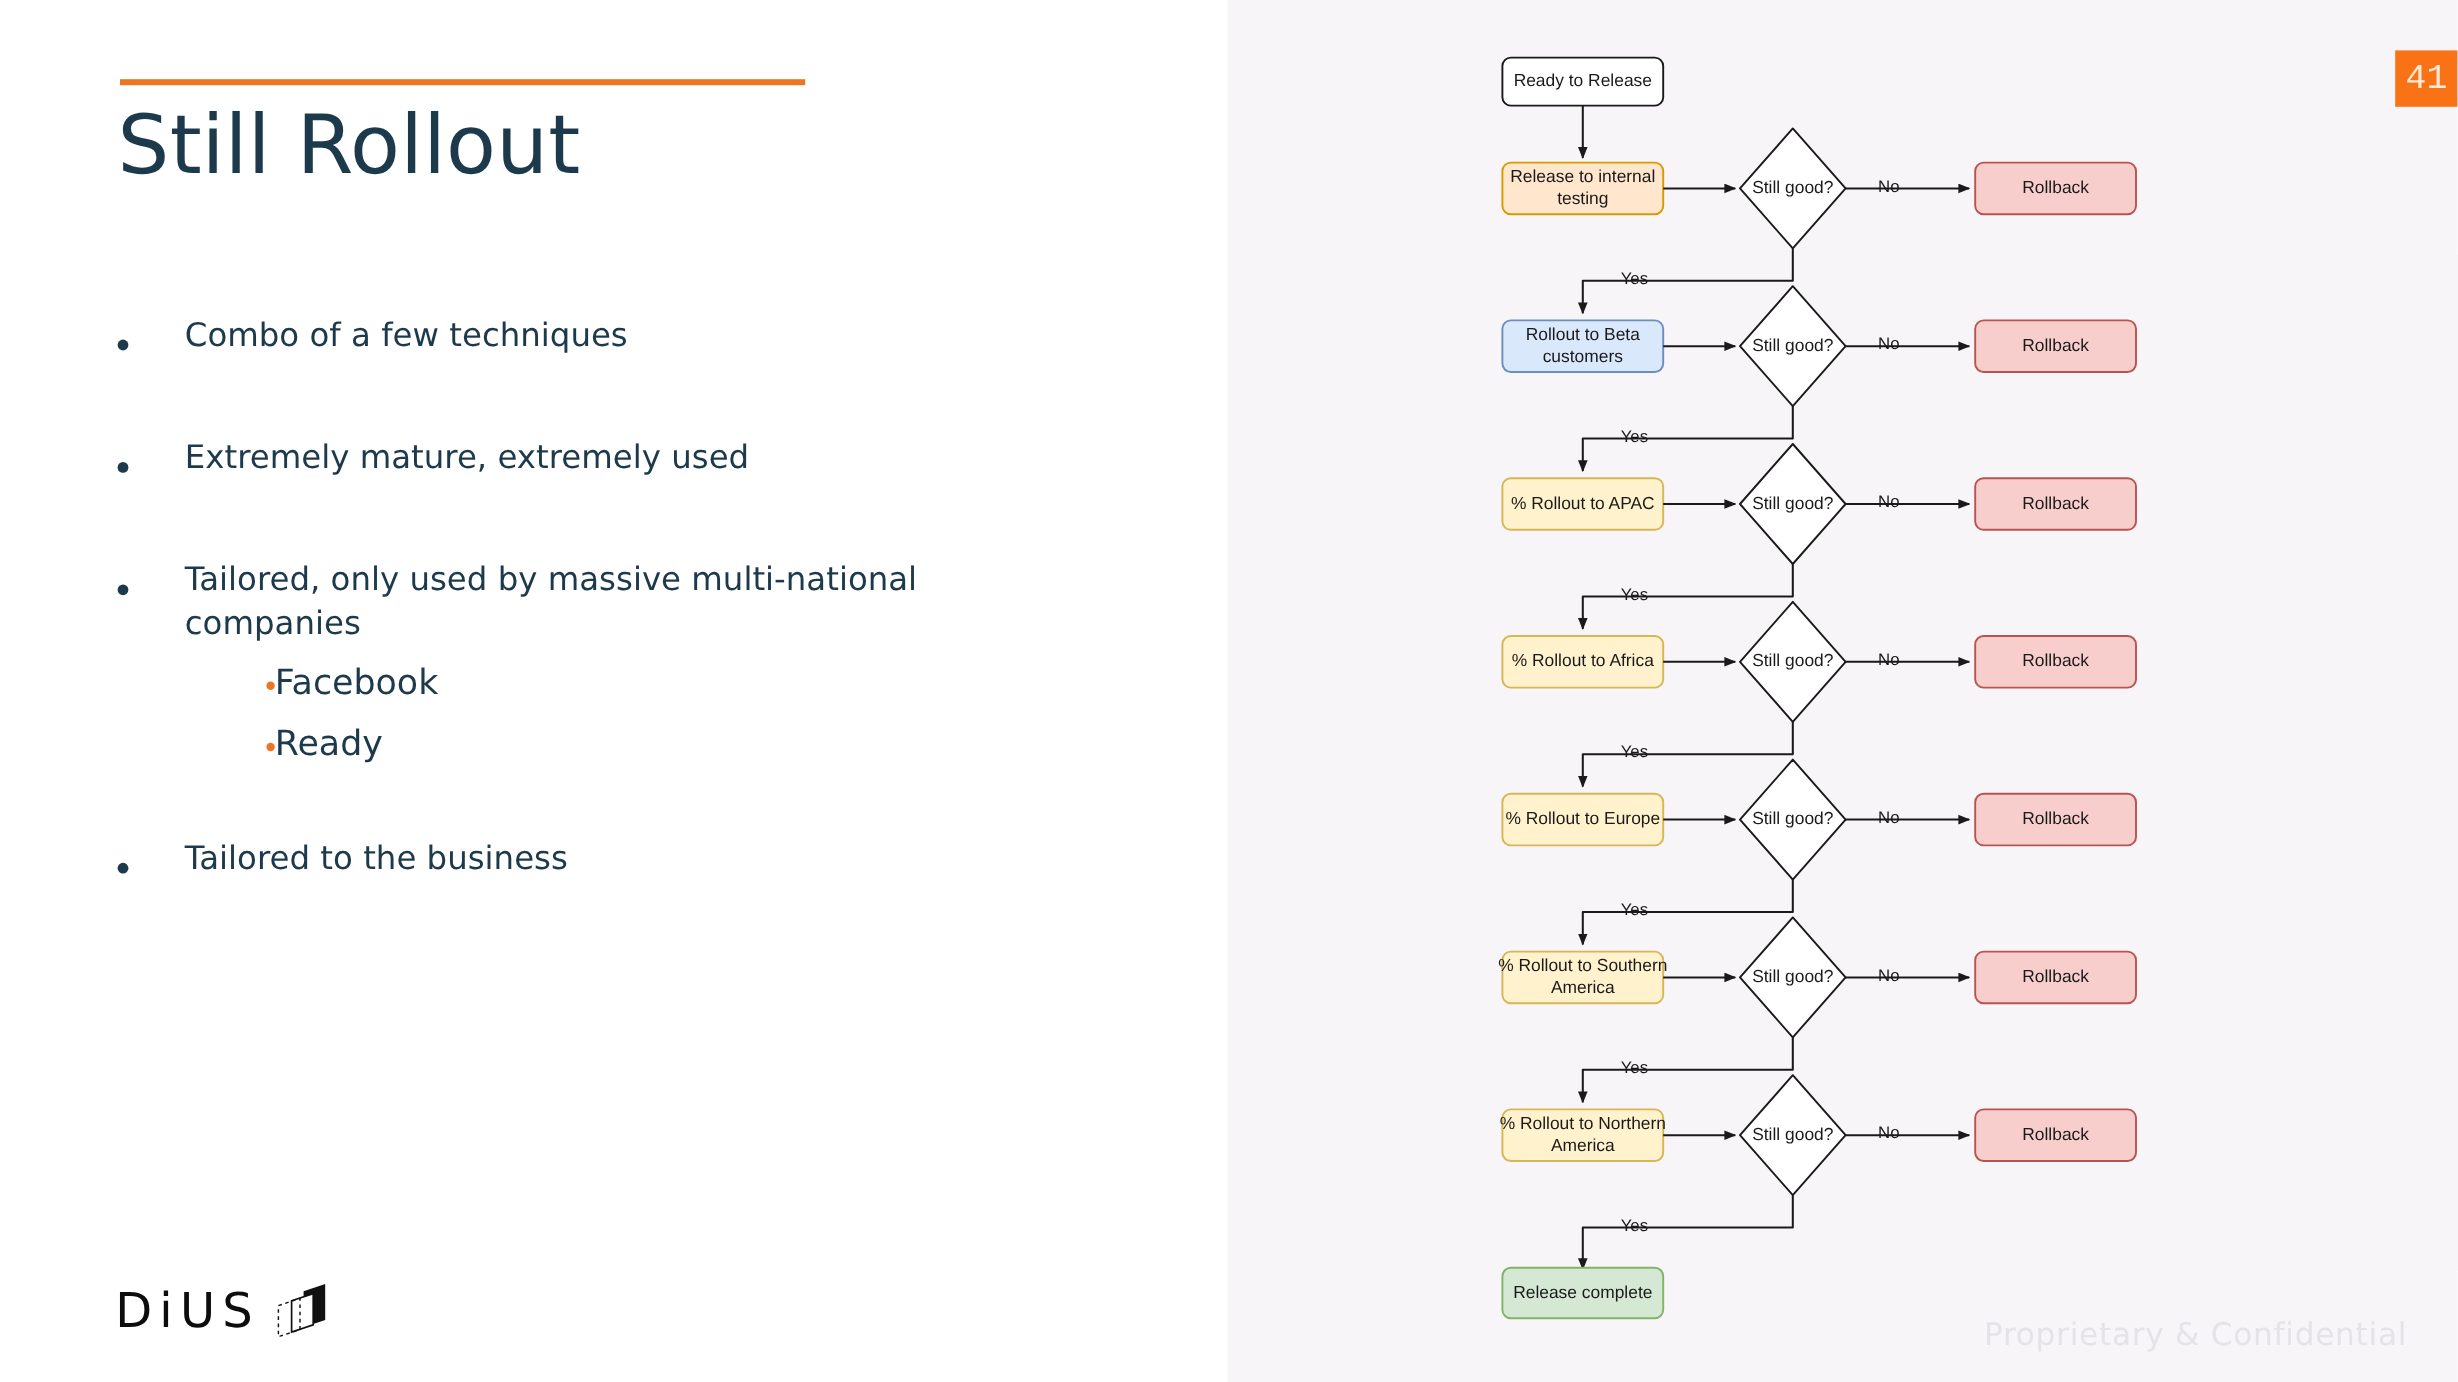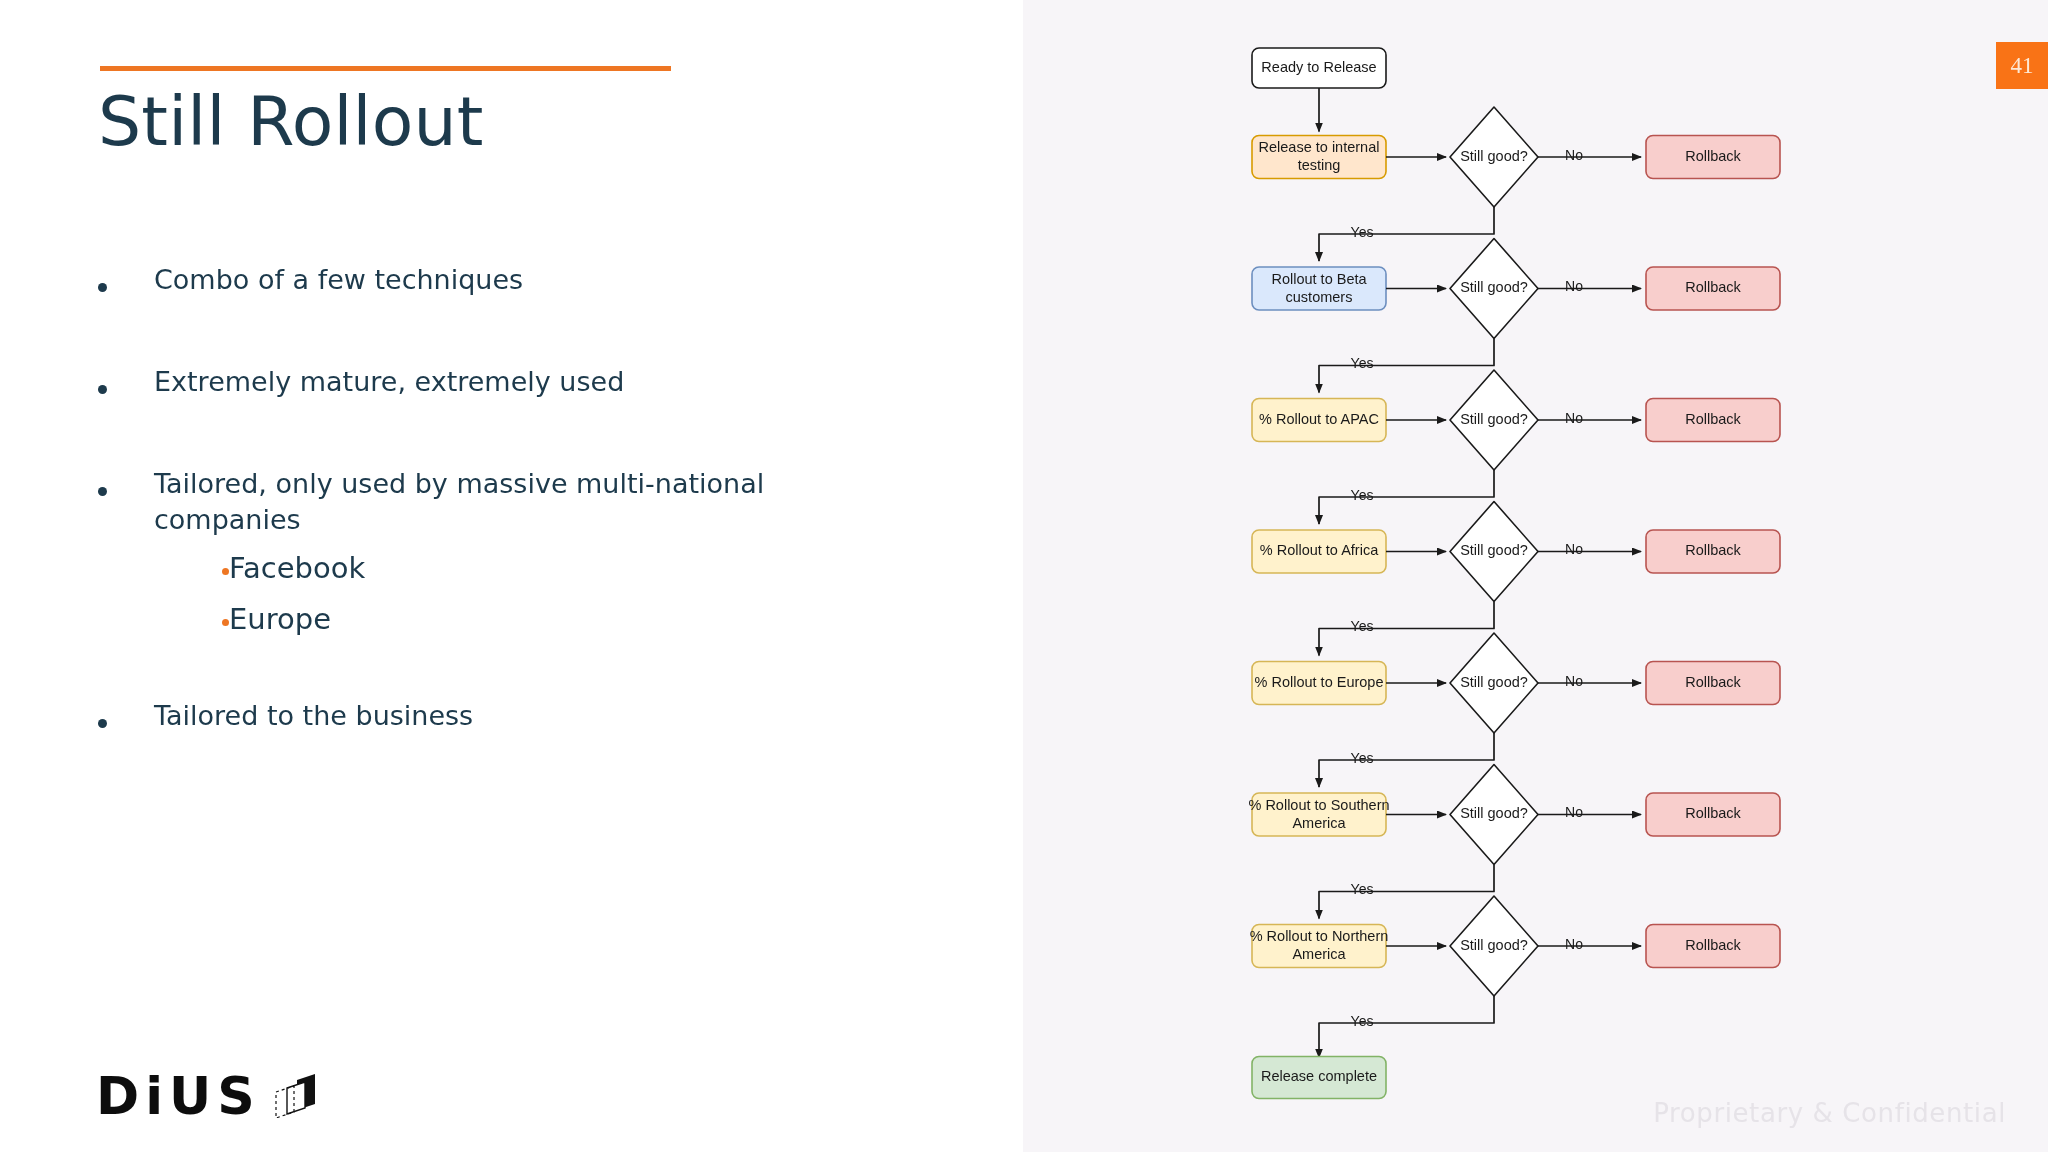--- a/index.html
+++ b/index.html
@@ -60,32 +60,32 @@
   }
   .sub-list { margin-left:124px; margin-top:12px; }
   .sub-list .b2 { margin-bottom:14px; }
 
   .gap-lg { height:66px; }
   .gap-md { height:46px; }
 
   
   .logo-wrap { position:absolute; left:96px; top:1066px; display:flex; align-items:center; }
   .logo-text {
-    font-size:52px; font-weight:700; color:#0d0d0d;
+    font-size:40px; font-weight:400; color:#0d0d0d;
     letter-spacing:6px; font-family:"DejaVu Sans", sans-serif;
   }
   .logo-mark { margin-left:6px; }
 
   
   .slide-num {
     position:absolute; right:0px; top:42px;
     width:52px; height:47px; background:#f97316;
-    color:#fde9d5; font-size:23px;
+    color:#fde9d5; font-size:29px;
     display:flex; align-items:center; justify-content:center;
-    font-family:Liberation Serif, serif;
+    font-family:Liberation Mono, monospace;
   }
 
   
   .footer-note {
     position:absolute; right:42px; bottom:24px;
     font-size:26px; color:#e6e3e8; letter-spacing:.6px;
     font-family:"DejaVu Sans", sans-serif;
   }
 
   
@@ -133,21 +133,21 @@
         <span class="b1-text">Tailored, only used by massive multi-national companies</span>
       </div>
 
       <div class="sub-list">
         <div class="b2">
           <span class="b2-dot"></span>
           <span class="b2-text">Facebook</span>
         </div>
         <div class="b2">
           <span class="b2-dot"></span>
-          <span class="b2-text">Europe</span>
+          <span class="b2-text">Ready</span>
         </div>
       </div>
 
       <div class="gap-md"></div>
 
       <div class="b1">
         <span class="b1-dot"></span>
         <span class="b1-text">Tailored to the business</span>
       </div>
 

